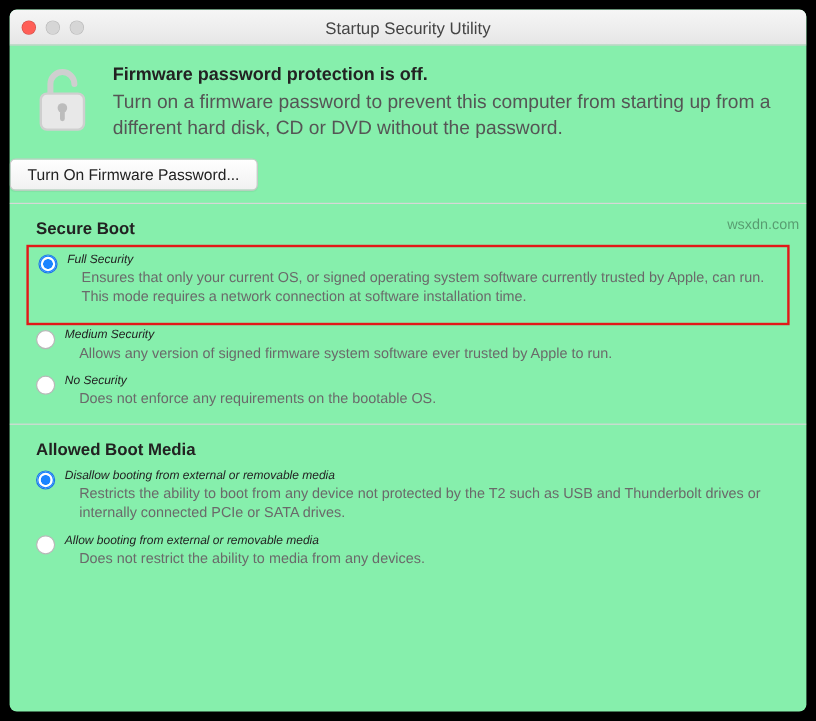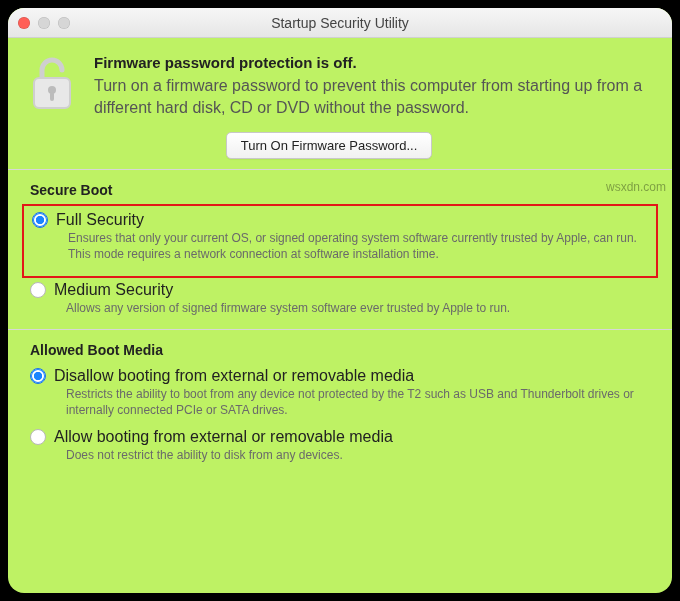--- a/index.html
+++ b/index.html
@@ -4,22 +4,22 @@
 <style>
   * { box-sizing: border-box; margin: 0; padding: 0; }
   body {
     font-family: -apple-system, "Helvetica Neue", Helvetica, Arial, sans-serif;
     background: #000;
     width: 680px;
     height: 601px;
     padding: 8px;
   }
   .window {
-    background: #bef264;
-    border-radius: 16px;
+    background: #86efac;
+    border-radius: 6px;
     width: 100%;
     height: 100%;
     overflow: hidden;
     box-shadow: 0 0 0 1px rgba(0,0,0,0.2);
     position: relative;
   }
   .titlebar {
     height: 30px;
     border-bottom: 1px solid #d0d0d0;
     display: flex;
@@ -60,21 +60,21 @@
     color: #222;
     margin-bottom: 4px;
   }
   .firmware-text p {
     font-size: 16px;
     color: #555;
     line-height: 1.35;
   }
   .btn-row {
     display: flex;
-    justify-content: center;
+    justify-content: flex-start;
     padding: 0 22px 10px 0;
   }
   .mac-btn {
     background: linear-gradient(#ffffff,#f1f1f1);
     border: 1px solid #c8c8c8;
     border-radius: 5px;
     padding: 5px 14px;
     font-size: 13px;
     color: #222;
     box-shadow: 0 1px 1px rgba(0,0,0,0.05);
@@ -106,23 +106,24 @@
     background: radial-gradient(circle at center, #1a84ff 0 38%, #fff 40% 100%);
     box-shadow: 0 0 0 1px #1a84ff inset;
   }
   .radio.selected::after{
     content:"";
     position:absolute;
     left:3px; top:3px; width:8px; height:8px; border-radius:50%;
     background:#1a84ff;
   }
   .option-label {
-    font-size: 16px;
+    font-size: 10px;
     color: #222;
     margin-bottom: 1px;
+    font-style: italic;
   }
   .option-desc {
     font-size: 12px;
     color: #6a6a6a;
     line-height: 1.35;
     margin-left: 12px;
   }
   .highlight-box {
     border: 2px solid #e21818;
     margin: 0 14px;
@@ -185,35 +186,40 @@
         <div class="option-desc">Ensures that only your current OS, or signed operating system software currently trusted by Apple, can run. This mode requires a network connection at software installation time.</div>
       </div>
     </div>
 
     <div class="options">
       <div class="option">
         <div class="radio"></div>
         <div class="option-label">Medium Security</div>
         <div class="option-desc">Allows any version of signed firmware system software ever trusted by Apple to run.</div>
       </div>
+      <div class="option">
+        <div class="radio"></div>
+        <div class="option-label">No Security</div>
+        <div class="option-desc">Does not enforce any requirements on the bootable OS.</div>
+      </div>
     </div>
 
     <div class="divider" style="margin-top:6px;"></div>
 
     <div class="section-title">Allowed Boot Media</div>
 
     <div class="options">
       <div class="option">
         <div class="radio selected"></div>
         <div class="option-label">Disallow booting from external or removable media</div>
         <div class="option-desc">Restricts the ability to boot from any device not protected by the T2 such as USB and Thunderbolt drives or internally connected PCIe or SATA drives.</div>
       </div>
       <div class="option">
         <div class="radio"></div>
         <div class="option-label">Allow booting from external or removable media</div>
-        <div class="option-desc">Does not restrict the ability to disk from any devices.</div>
+        <div class="option-desc">Does not restrict the ability to media from any devices.</div>
       </div>
     </div>
 
   </div>
 
   <div class="watermark">wsxdn.com</div>
 </div>
 
 </body></html>

